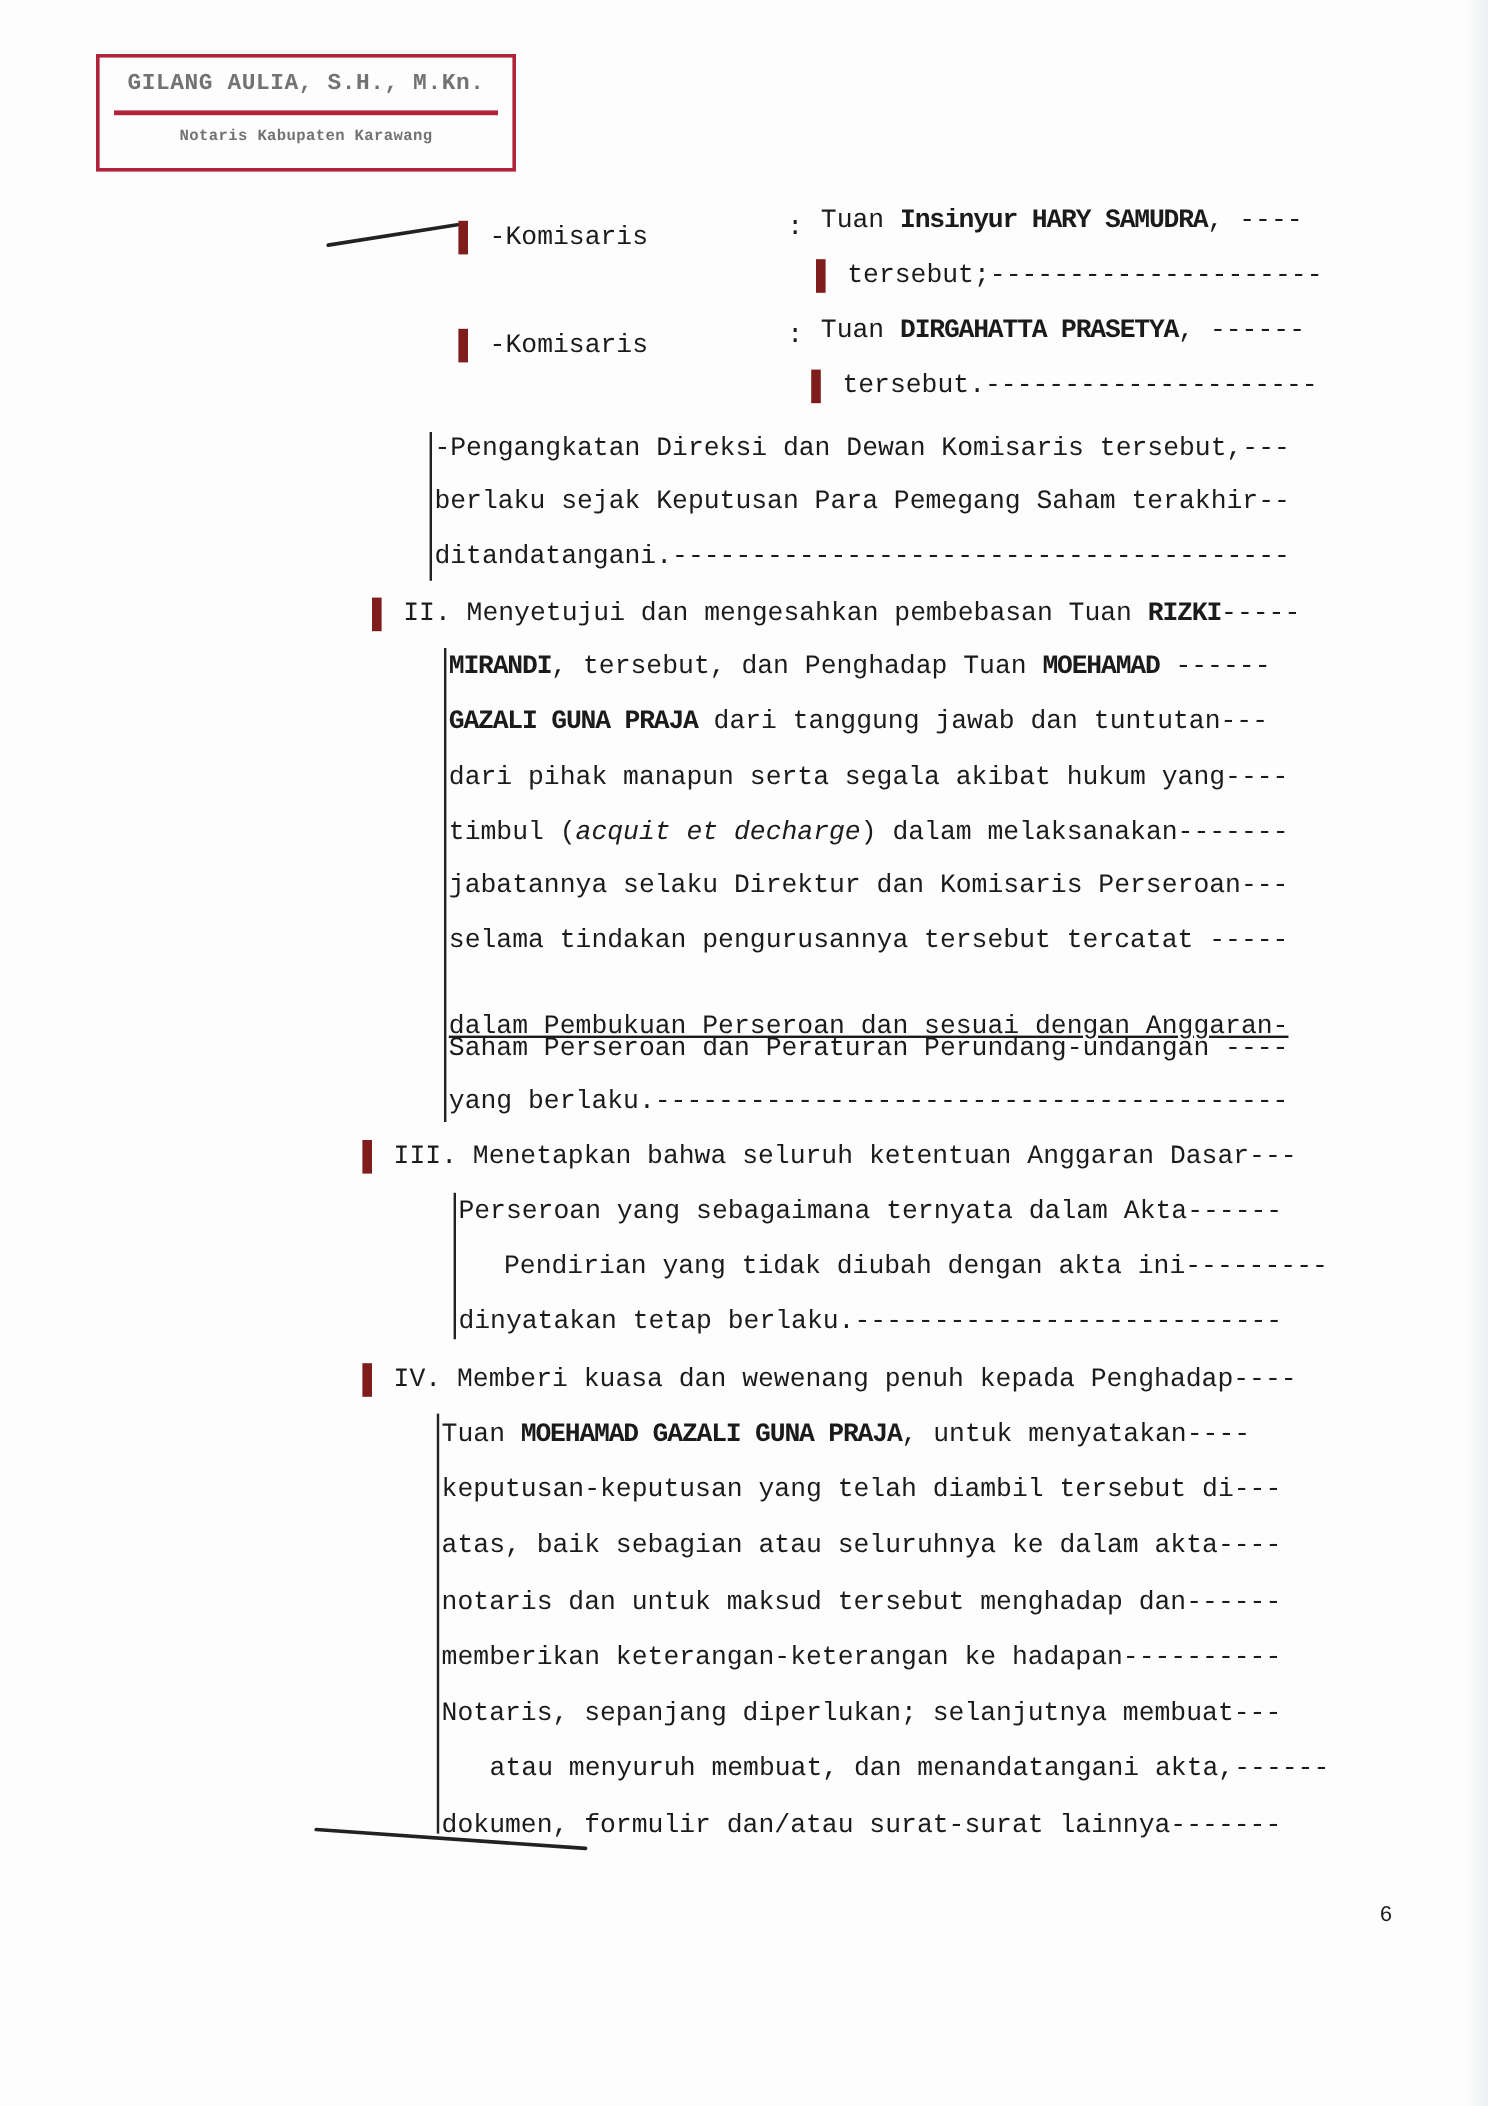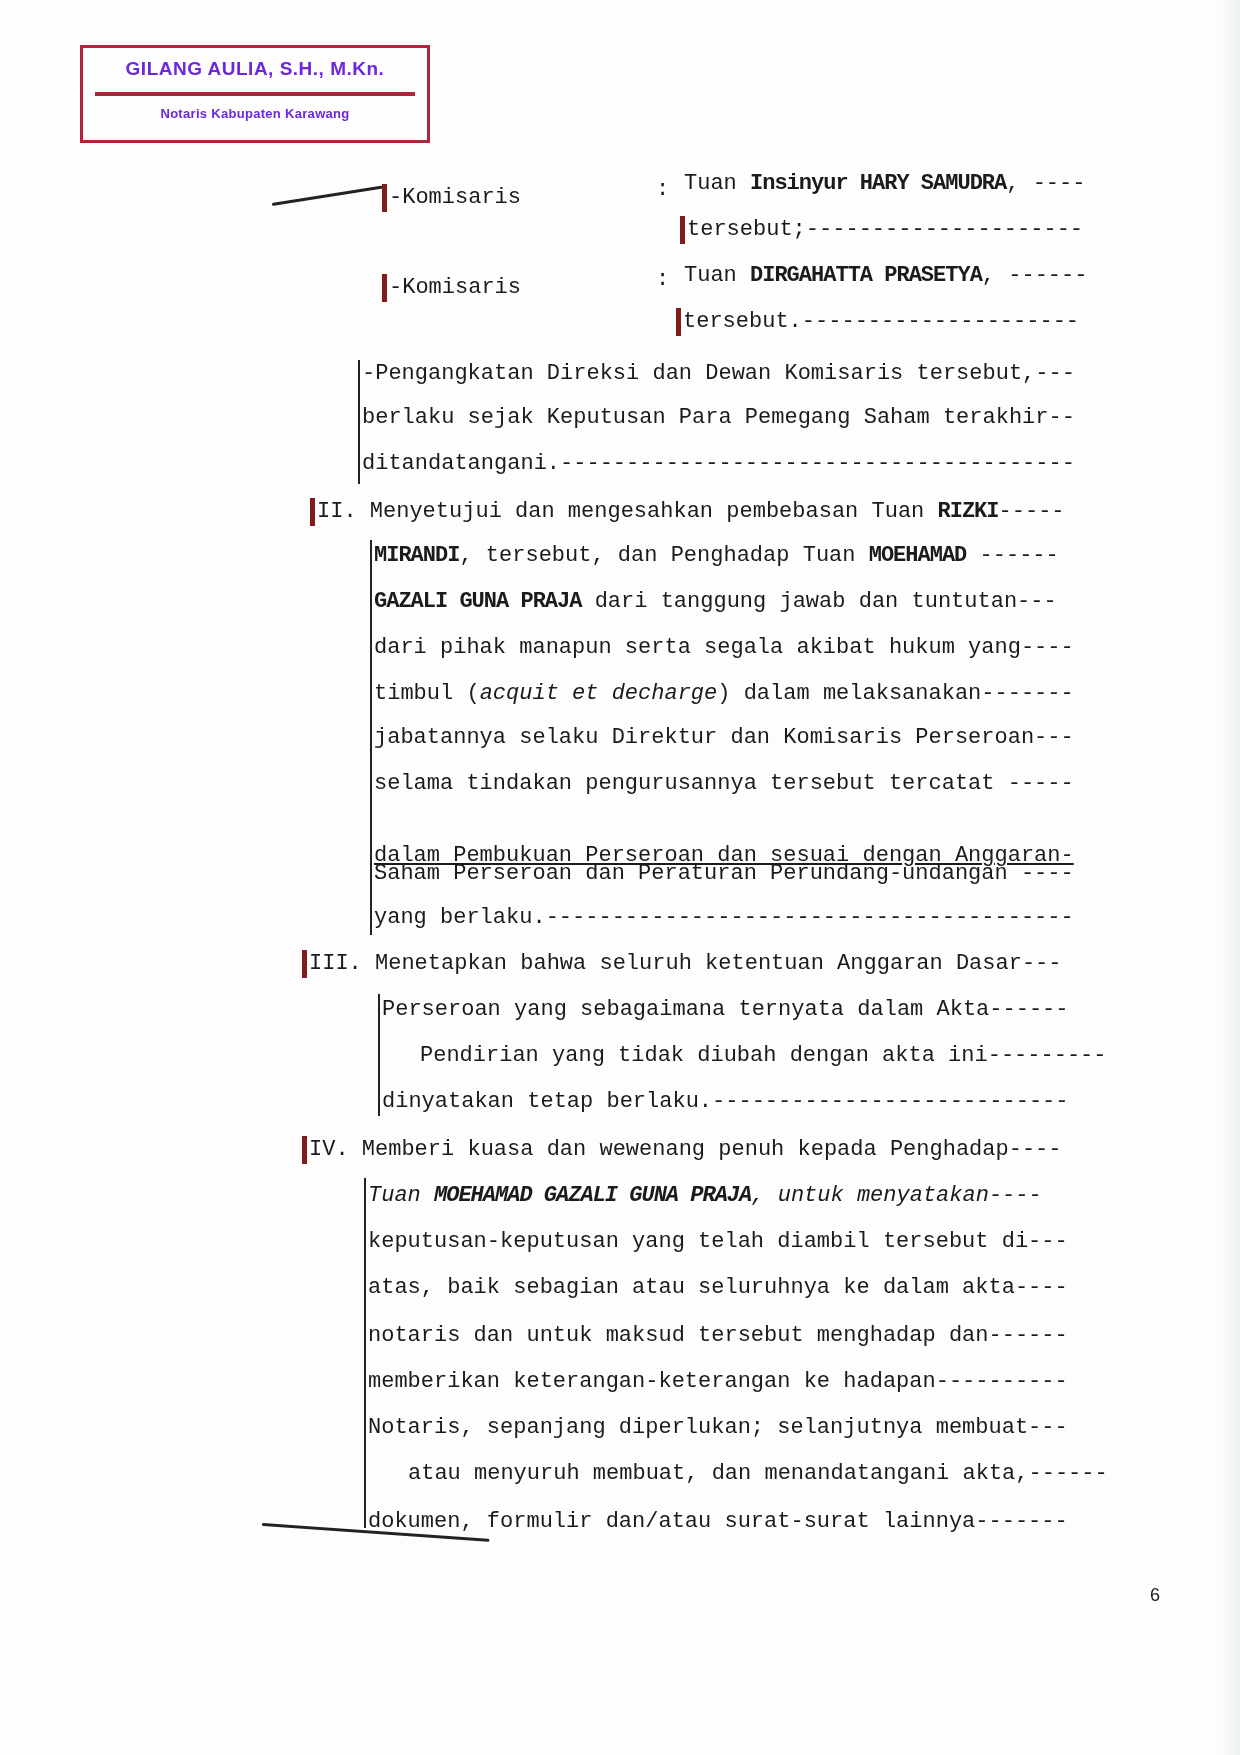--- a/index.html
+++ b/index.html
@@ -9,31 +9,31 @@
     font-family: "Liberation Mono", "DejaVu Sans Mono", monospace;
     color: #1b1b1b;
   }
   .page-edge {
     position: absolute; top: 0; right: 0; width: 18px; height: 1755px;
     background: linear-gradient(to right, #fbfcfc, #eef1f2);
   }
   .stamp {
     position: absolute; left: 80px; top: 45px; width: 350px; height: 98px;
     border: 3px solid #b0243a; box-sizing: border-box;
-    color: #6d28d9; text-align: center;
-    font-family: Liberation Sans, sans-serif; font-weight: bold;
+    color: #737373; text-align: center;
+    font-family: Liberation Mono, monospace; font-weight: bold;
   }
   .stamp .name { font-size: 19px; margin-top: 10px; letter-spacing: 0.5px; }
   .stamp .rule { height: 4px; background: #b0243a; margin: 12px 12px 10px 12px; }
   .stamp .title { font-size: 13px; letter-spacing: 0.3px; }
 
   .line {
     position: absolute; font-size: 22px; white-space: pre; line-height: 28px;
   }
-  .bar { border-left: 5px solid #7f1d1d; padding-left: 2px; }
+  .bar { border-left: 8px solid #7f1d1d; padding-left: 18px; }
   .b { font-weight: bold; font-family: "Liberation Mono", monospace; letter-spacing: -1px; }
   .i { font-style: italic; text-align: center; }
   .vline { position: absolute; width: 2px; background: #222; }
   .stroke { position: absolute; height: 3px; background: #222; transform-origin: left center; border-radius: 2px; }
   .pagenum {
     position: absolute; left: 1150px; top: 1585px; font-size: 18px;
     font-family: "Liberation Sans", sans-serif;
   }
 </style>
 </head>
@@ -77,21 +77,21 @@
 <div class="line" style="left:374px; top:904px;">yang berlaku.----------------------------------------</div>
 
 <div class="line bar" style="left:302px; top:950px;"><span>III.</span> <span>Menetapkan bahwa seluruh ketentuan Anggaran Dasar---</span></div>
 <div class="vline" style="left:378px; top:994px; height:122px;"></div>
 <div class="line" style="left:382px; top:996px;">Perseroan yang sebagaimana ternyata dalam Akta------</div>
 <div class="line" style="left:382px; top:1042px;margin-left:38px;">Pendirian yang tidak diubah dengan akta ini---------</div>
 <div class="line" style="left:382px; top:1088px;">dinyatakan tetap berlaku.---------------------------</div>
 
 <div class="line bar" style="left:302px; top:1136px;"><span>IV.</span> <span>Memberi kuasa dan wewenang penuh kepada Penghadap----</span></div>
 <div class="vline" style="left:364px; top:1178px; height:350px;"></div>
-<div class="line" style="left:368px; top:1182px;font-style:italic;"><span>Tuan </span><span class="b">MOEHAMAD GAZALI GUNA PRAJA</span><span>, untuk menyatakan----</span></div>
+<div class="line" style="left:368px; top:1182px;"><span>Tuan </span><span class="b">MOEHAMAD GAZALI GUNA PRAJA</span><span>, untuk menyatakan----</span></div>
 <div class="line" style="left:368px; top:1228px;">keputusan-keputusan yang telah diambil tersebut di---</div>
 <div class="line" style="left:368px; top:1242px;margin-top:32px;">atas, baik sebagian atau seluruhnya ke dalam akta----</div>
 <div class="line" style="left:368px; top:1322px;">notaris dan untuk maksud tersebut menghadap dan------</div>
 <div class="line" style="left:368px; top:1368px;">memberikan keterangan-keterangan ke hadapan----------</div>
 <div class="line" style="left:368px; top:1414px;">Notaris, sepanjang diperlukan; selanjutnya membuat---</div>
 <div class="line" style="left:368px; top:1460px;margin-left:40px;">atau menyuruh membuat, dan menandatangani akta,------</div>
 <div class="line" style="left:368px; top:1508px;">dokumen, formulir dan/atau surat-surat lainnya-------</div>
 
 <div class="stroke" style="left:262px; top:1523px; width:228px; transform: rotate(4deg);"></div>
 

